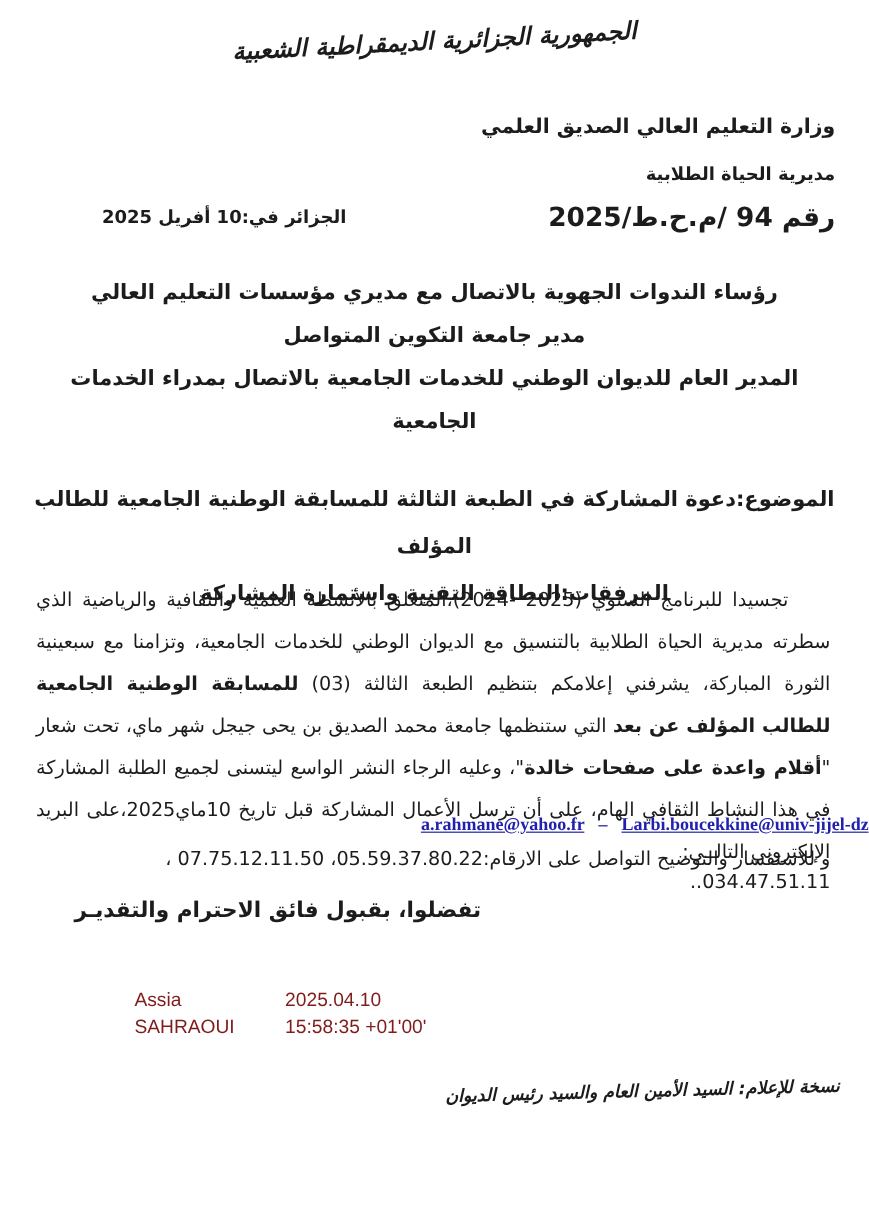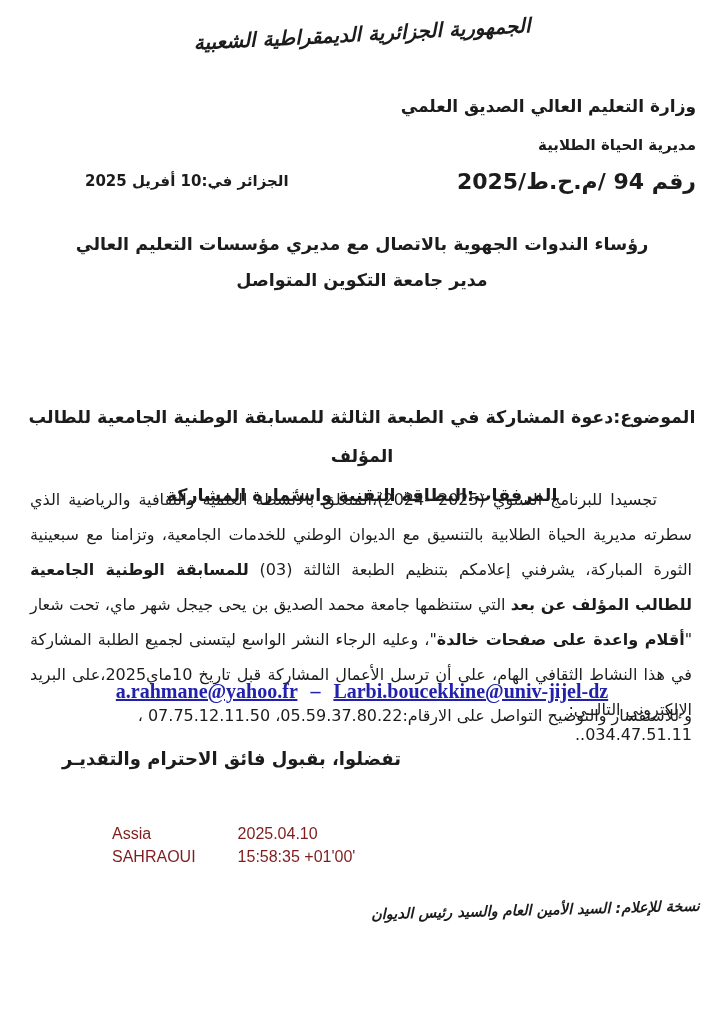--- a/index.html
+++ b/index.html
@@ -89,23 +89,23 @@
     line-height: 35px;
     text-indent: 35px;
   }
   .seg-bold { font-weight: bold; }
   .seg-ltr { direction: ltr; unicode-bidi: embed; }
   .email-line {
     position: absolute;
     top: 680px;
     left: 0;
     width: 100%;
-    text-align: center;
+    text-align: right;
     font-family: "Liberation Serif", serif;
-    font-size: 20px;
+    font-size: 15px;
     font-weight: bold;
   }
   .email-link {
     color: #2121ad;
     text-decoration: underline;
     cursor: pointer;
   }
   .email-sep { color: #2121ad; margin: 0 8px; }
   .phone-line {
     position: absolute;
@@ -156,20 +156,21 @@
 
   <div class="directorate">مديرية الحياة الطلابية</div>
 
   <div class="reference">رقم 94 /م.ح.ط/2025</div>
 
   <div class="place-date">الجزائر في:10 أفريل 2025</div>
 
   <div class="addressees">
     <div>رؤساء الندوات الجهوية بالاتصال مع مديري مؤسسات التعليم العالي</div>
     <div>مدير جامعة التكوين المتواصل</div>
+    <div>المدير العام للديوان الوطني للخدمات الجامعية بالاتصال بمدراء الخدمات الجامعية</div>
   </div>
 
   <div class="subject-block">
     <div>الموضوع:دعوة المشاركة في الطبعة الثالثة للمسابقة الوطنية الجامعية للطالب المؤلف</div>
     <div>المرفقات:البطاقة التقنية واستمارة المشاركة</div>
   </div>
 
   <div class="body-par"><span>تجسيدا للبرنامج السنوي </span><span class="seg-ltr">(2024- 2025)</span><span>،المتعلق بالأنشطة العلمية والثقافية والرياضية الذي سطرته مديرية الحياة الطلابية بالتنسيق مع الديوان الوطني للخدمات الجامعية، وتزامنا مع سبعينية الثورة المباركة، يشرفني إعلامكم بتنظيم الطبعة الثالثة (03) </span><span class="seg-bold">للمسابقة الوطنية الجامعية للطالب المؤلف عن بعد</span><span> التي ستنظمها جامعة محمد الصديق بن يحى جيجل شهر ماي، تحت شعار "</span><span class="seg-bold">أقلام واعدة على صفحات خالدة</span><span>"، وعليه الرجاء النشر الواسع ليتسنى لجميع الطلبة المشاركة في هذا النشاط الثقافي الهام، على أن ترسل الأعمال المشاركة قبل تاريخ 10ماي2025،على البريد الإلكتروني التالــي:</span></div>
 
   <div class="email-line">

